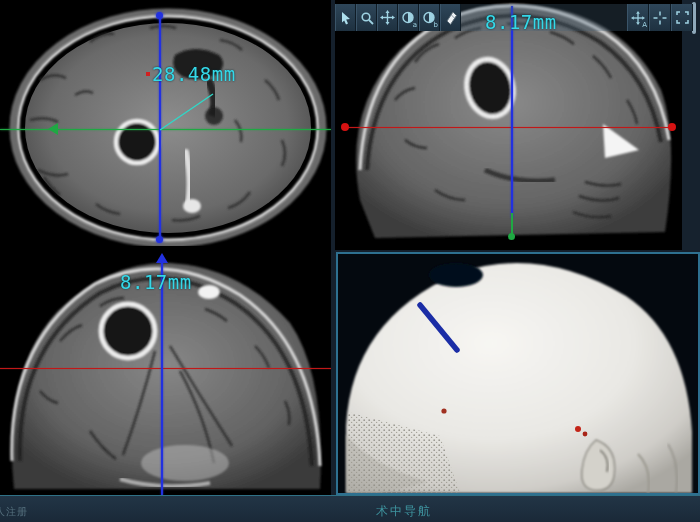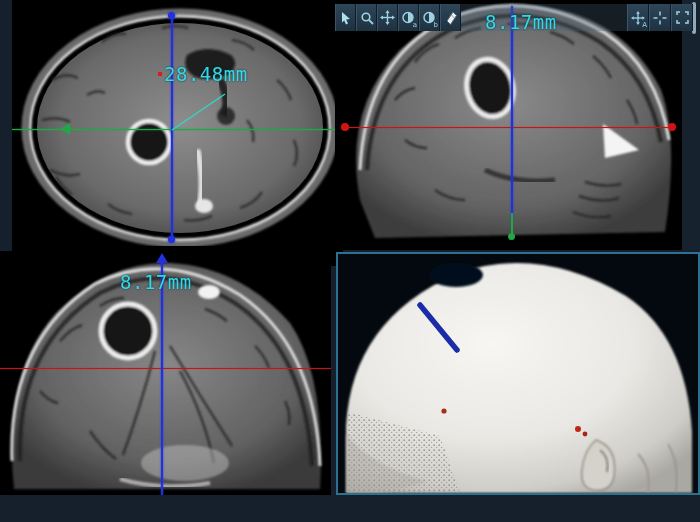--- a/index.html
+++ b/index.html
@@ -3,21 +3,21 @@
 <meta charset="utf-8">
 <style>
   * { margin:0; padding:0; box-sizing:border-box; }
   html,body { width:700px; height:522px; overflow:hidden; background:#10191f; }
   .app {
     position:relative; width:700px; height:522px;
     background:#15202c;
     font-family:"DejaVu Sans", sans-serif;
   }
   .viewport { position:absolute; background:#000; overflow:hidden; }
-  .vp-axial    { left:12px;     top:0;     width:331px; height:266px; }
+  .vp-axial    { left:0;     top:0;     width:331px; height:266px; }
   .vp-sagittal { left:335px; top:0;     width:347px; height:250px; }
   .vp-coronal  { left:0;     top:251px; width:331px; height:244px; }
   .vp-3d       { left:336px; top:252px; width:364px; height:243px; border:2px solid #2e7090; background:#04090f; }
   .vp-axial svg, .vp-sagittal svg, .vp-coronal svg, .vp-3d svg { position:absolute; left:0; top:0; }
 
   .right-chrome { position:absolute; left:682px; top:0; width:18px; height:250px; background:#16222e; }
   .scroll-thumb { position:absolute; left:10px; top:2px; width:4px; height:32px; background:#8fa9ba; border-radius:2px; }
 
   
   .line { position:absolute; pointer-events:none; }
@@ -333,14 +333,18 @@
       <path d="M 330 190 q 12 20 8 49" fill="none" stroke="#8f8d85" stroke-width="2" opacity="0.7" filter="url(#blurK)"></path>
 
       <line x1="82" y1="51" x2="119" y2="96" stroke="#1b2da6" stroke-width="5.5" stroke-linecap="round"></line>
 
       <circle cx="106" cy="157" r="2.6" fill="#a03020"></circle>
       <circle cx="240" cy="175" r="3" fill="#c32418"></circle>
       <circle cx="247" cy="180" r="2.4" fill="#a82418"></circle>
     </svg>
   </div>
 
+  <div class="status-bar">
+    <span class="status-left">人注册</span>
+    <span class="status-center">术中导航</span>
+  </div>
 
 </div>
 
 </body></html>

